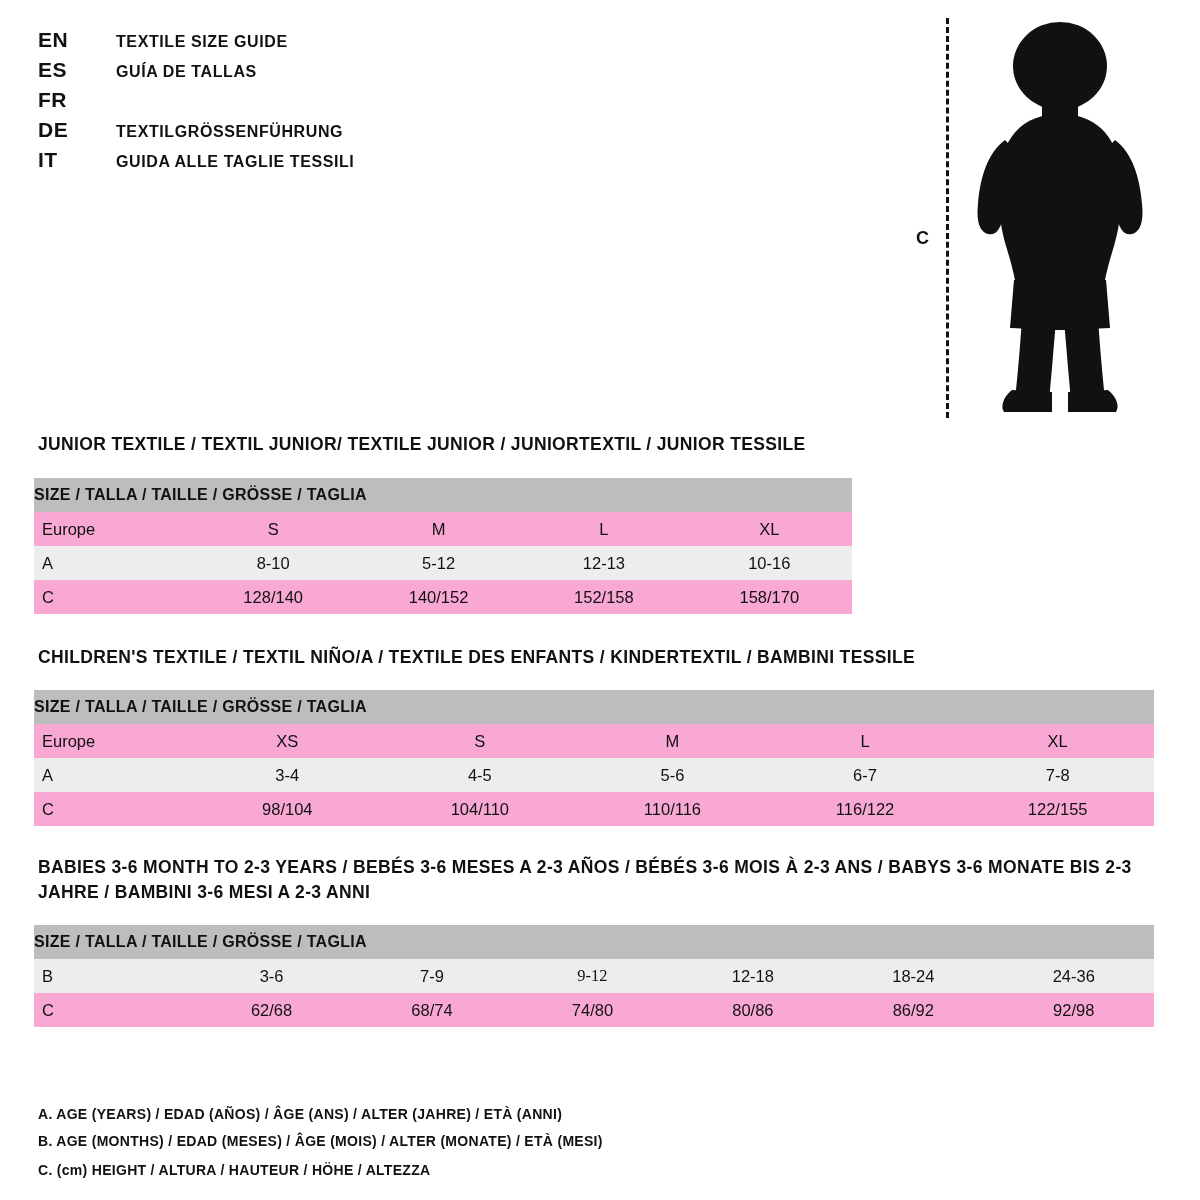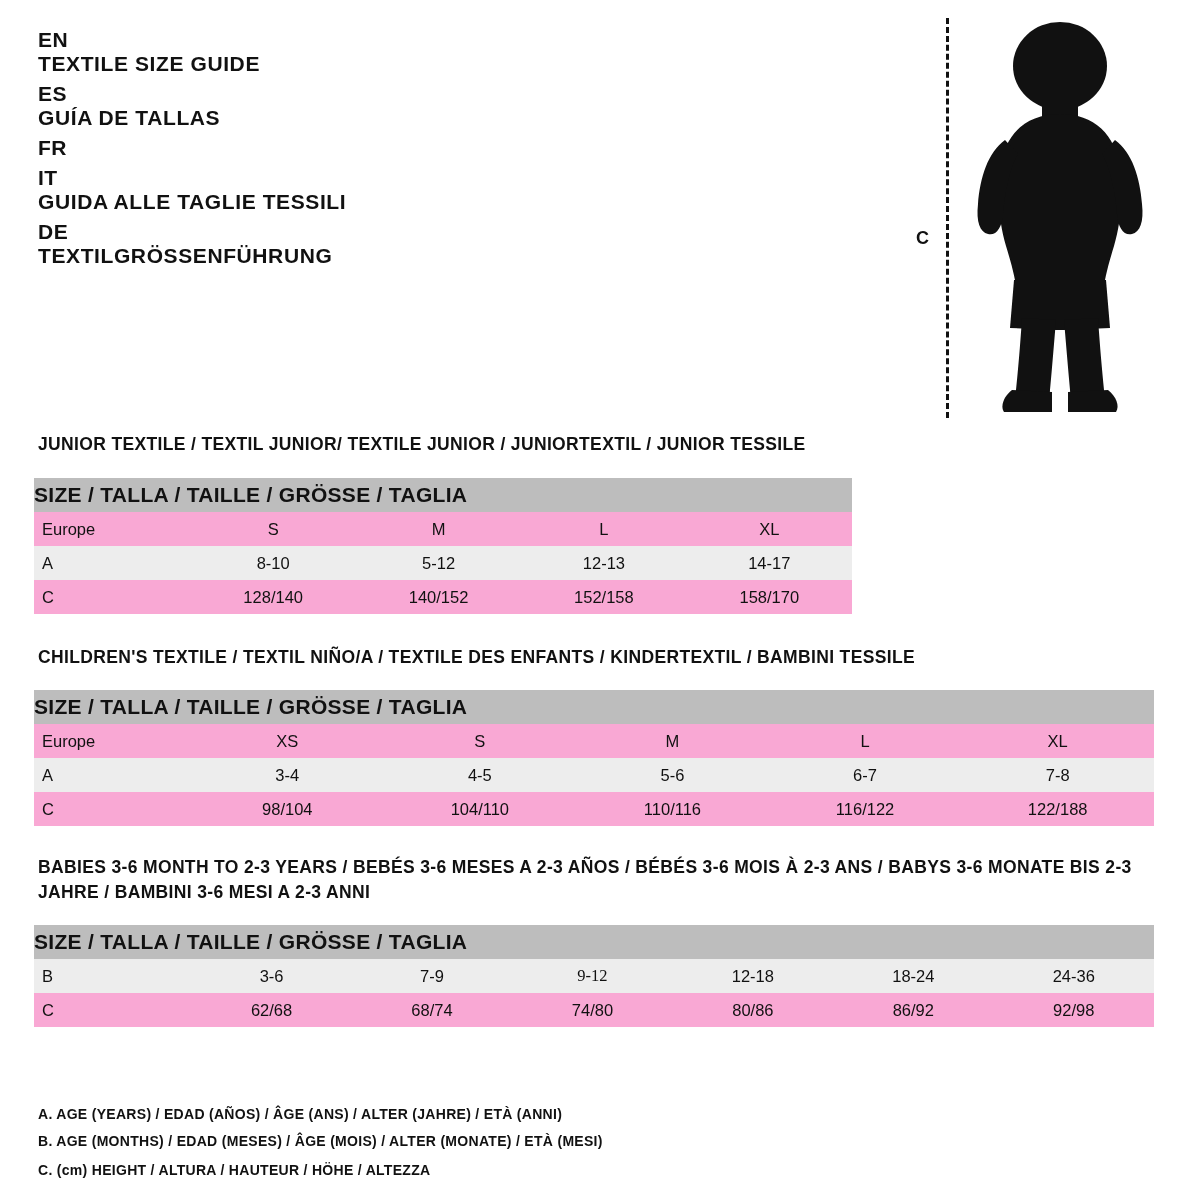--- a/index.html
+++ b/index.html
@@ -25,31 +25,30 @@
   .lang-block {
     position: absolute;
     top: 28px;
     left: 38px;
     width: 560px;
   }
   .lang-row {
     display: flex;
     align-items: baseline;
     margin-bottom: 6px;
-    flex-direction: column;
   }
   .lang-code {
     width: 78px;
     font-size: 21px;
     font-weight: 700;
     letter-spacing: 0.5px;
     color: #111;
   }
   .lang-title {
-    font-size: 21px;
+    font-size: 16px;
     font-weight: 700;
     letter-spacing: 0.6px;
     text-transform: uppercase;
     color: #111;
   }
 
   
   .figure-area {
     position: absolute;
     top: 10px;
@@ -103,21 +102,21 @@
     padding: 4px 0;
     height: 26px;
     vertical-align: middle;
   }
   .hdr-row td {
     background: #bdbdbd;
     font-weight: 700;
     letter-spacing: 0.3px;
     text-transform: uppercase;
     padding-left: 8px;
-    font-size: 21px;
+    font-size: 16px;
   }
   .row-white td { background: #f9a8d4; }
   .row-grey td { background: #ededed; }
   .lbl {
     padding-left: 8px !important;
     text-align: left;
     font-weight: 400;
   }
   .val {
     text-align: center;
@@ -154,26 +153,26 @@
       <span class="lang-title">Textile Size Guide</span>
     </div>
     <div class="lang-row">
       <span class="lang-code">ES</span>
       <span class="lang-title">Guía de Tallas</span>
     </div>
     <div class="lang-row">
       <span class="lang-code">FR</span>
     </div>
     <div class="lang-row">
+      <span class="lang-code">DE</span>
+      <span class="lang-title">Textilgrößenführung</span>
+    </div>
+    <div class="lang-row">
       <span class="lang-code">IT</span>
       <span class="lang-title">Guida alle Taglie Tessili</span>
-    </div>
-    <div class="lang-row">
-      <span class="lang-code">DE</span>
-      <span class="lang-title">Textilgrößenführung</span>
     </div>
   </div>
 
   <div class="figure-area">
     <div class="measure-label">C</div>
     <div class="dashed-line"></div>
     <svg class="silhouette" width="200" height="400" viewBox="0 0 200 400">
       <g fill="#111111">
 
         <ellipse cx="100" cy="48" rx="47" ry="44"></ellipse>
@@ -233,21 +232,21 @@
       <td class="val" style="width:167px;">S</td>
       <td class="val" style="width:167px;">M</td>
       <td class="val" style="width:167px;">L</td>
       <td class="val" style="width:167px;">XL</td>
     </tr>
     <tr class="row-grey">
       <td class="lbl">A</td>
       <td class="val">8-10</td>
       <td class="val">5-12</td>
       <td class="val">12-13</td>
-      <td class="val">14-17</td>
+      <td class="val">10-16</td>
     </tr>
     <tr class="row-white">
       <td class="lbl">C</td>
       <td class="val">128/140</td>
       <td class="val">140/152</td>
       <td class="val">152/158</td>
       <td class="val">158/170</td>
     </tr>
   </tbody>
     </table>
@@ -274,21 +273,21 @@
       <td class="val">5-6</td>
       <td class="val">6-7</td>
       <td class="val">7-8</td>
     </tr>
     <tr class="row-white">
       <td class="lbl">C</td>
       <td class="val">98/104</td>
       <td class="val">104/110</td>
       <td class="val">110/116</td>
       <td class="val">116/122</td>
-      <td class="val">122/188</td>
+      <td class="val">122/155</td>
     </tr>
   </tbody>
     </table>
 
   <div class="section-title" style="top:855px;">BABIES 3-6 MONTH TO 2-3 YEARS / BEBÉS 3-6 MESES A 2-3 AÑOS / BÉBÉS 3-6 MOIS À 2-3 ANS / BABYS 3-6 MONATE BIS 2-3 JAHRE / BAMBINI 3-6 MESI A 2-3 ANNI</div>
 
   <table class="size-table" style="top:925px; left:34px; width:1120px;">
     <tbody>
         <tr class="hdr-row">
       <td colspan="7">SIZE / TALLA / TAILLE / GRÖSSE / TAGLIA</td>

